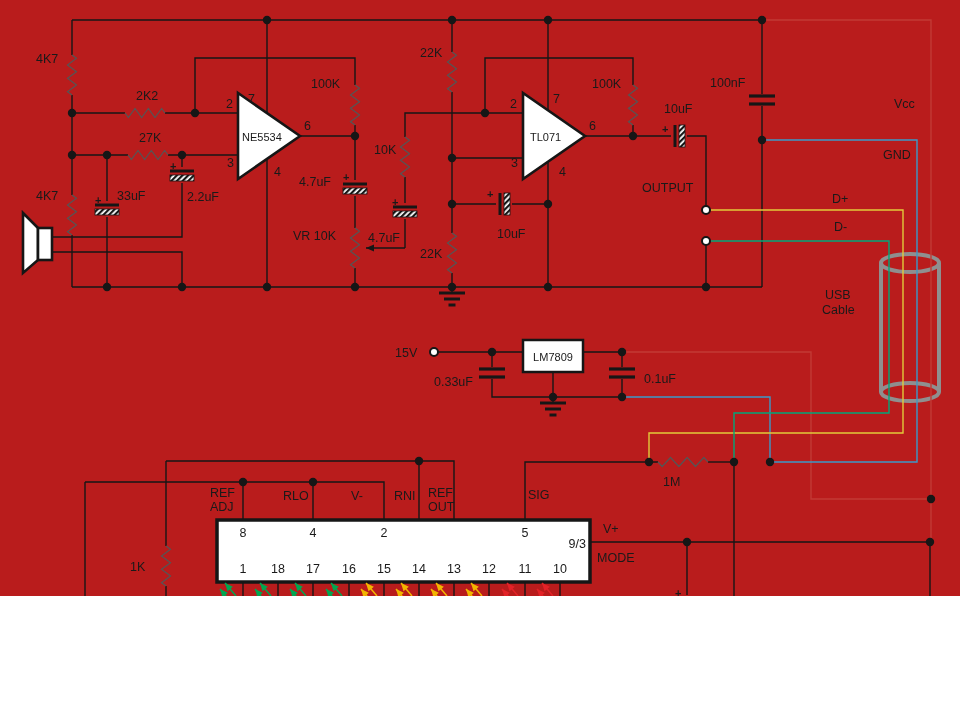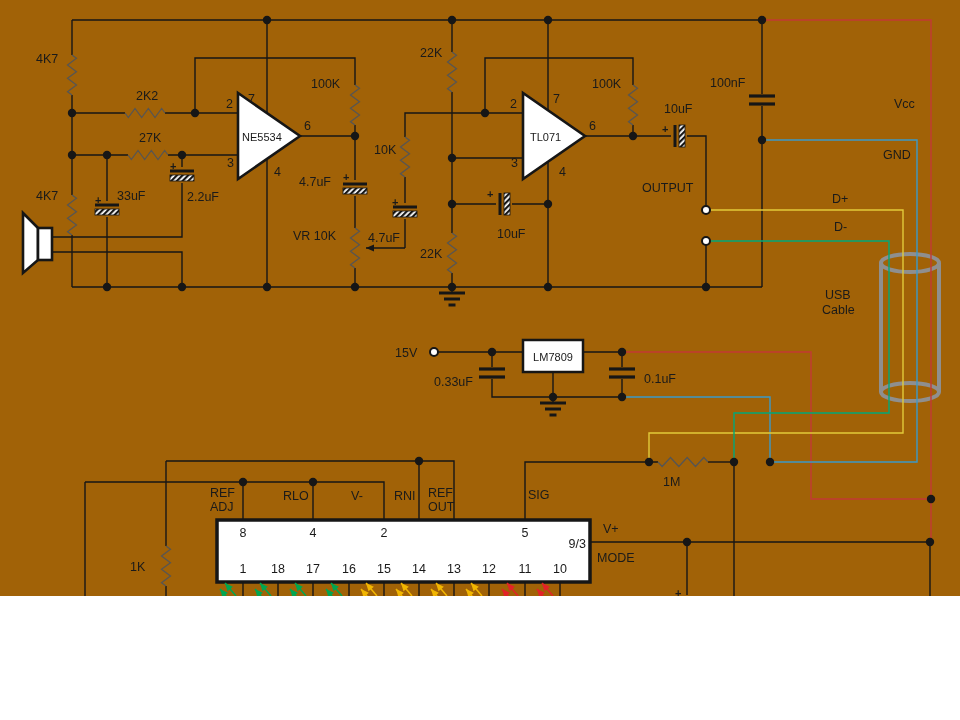--- a/index.html
+++ b/index.html
@@ -1,16 +1,16 @@
 <!DOCTYPE html>
 <html><head>
 <meta charset="utf-8">
 <style>
   html,body{margin:0;padding:0;background:#fff;}
-  .canvas{position:relative;width:960px;height:596px;background:#a16207;overflow:hidden;}
+  .canvas{position:relative;width:960px;height:596px;background:#b91c1c;overflow:hidden;}
   svg text{font-family:"Liberation Sans","DejaVu Sans",sans-serif;}
 </style>
 </head>
 <body>
 
 <div class="canvas">
   <svg id="schem" width="960" height="720" viewBox="0 0 960 720">
     <defs>
       <pattern id="hatch" width="4" height="4" patternUnits="userSpaceOnUse" patternTransform="rotate(45)">
         <rect width="4" height="4" fill="#ffffff"></rect>

